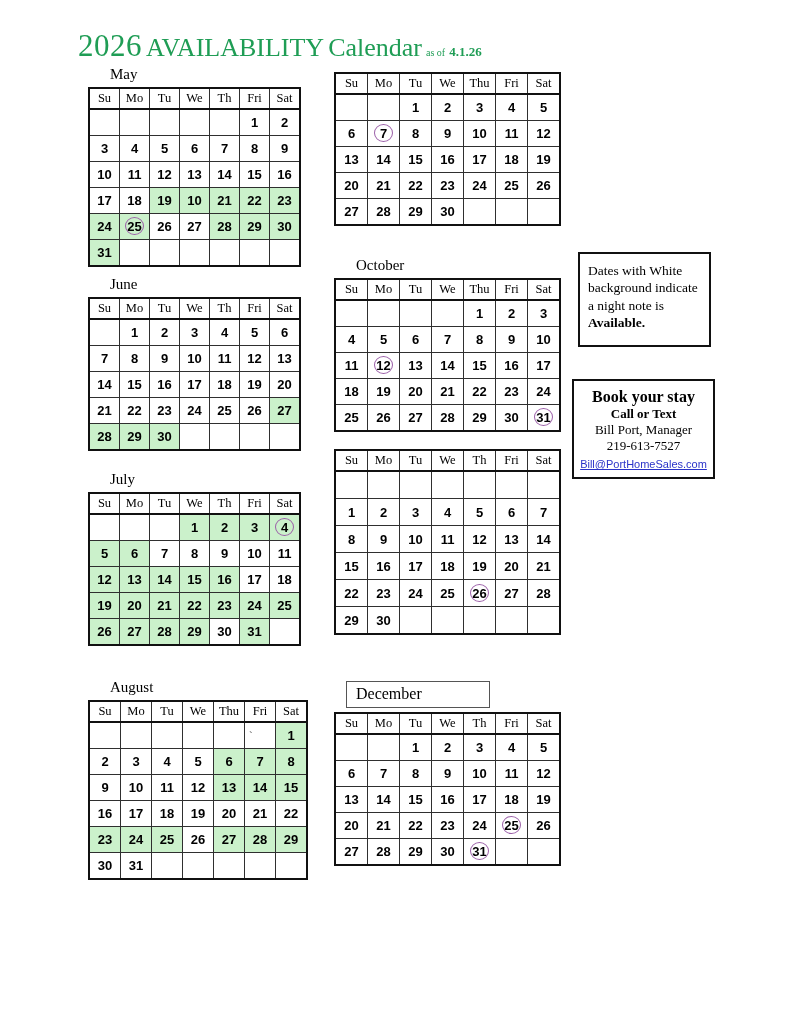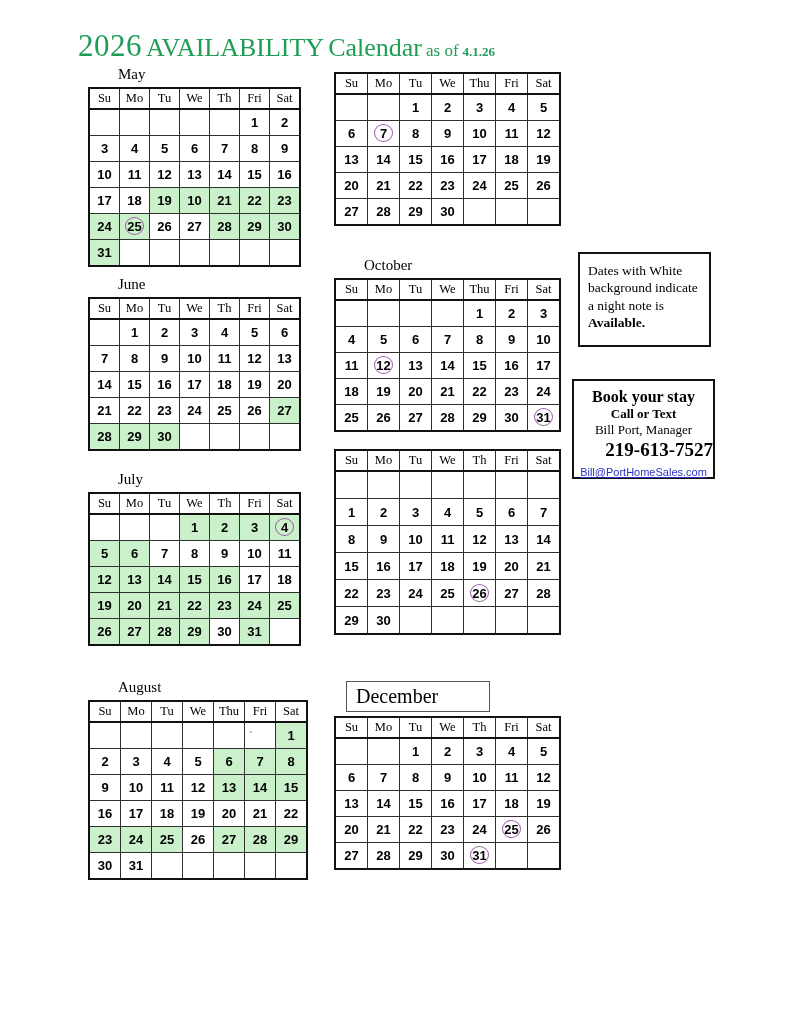--- a/index.html
+++ b/index.html
@@ -15,37 +15,37 @@
   
   .title{
     position:absolute;left:78px;top:30px;
     white-space:nowrap;
     color:#1f9d55;
     line-height:1;
   }
   .title .yr{font-size:31px;letter-spacing:.5px;}
   .title .avail{font-size:26px;}
   .title .cal{font-size:26px;}
-  .title .asof{font-size:17px;}
+  .title .asof{font-size:10px;}
   .title .date{font-size:13px;font-weight:bold;}
 
   
   .month{position:absolute;}
   .month-name{
     font-size:15px;color:#000;
-    margin:0 0 4px 30px;
+    margin:0 0 4px 22px;
     line-height:1.1;
     white-space:nowrap;
   }
   .month-name.boxed{
     border:1px solid #555;
     display:inline-block;
     margin-left:12px;
     padding:3px 9px 4px 9px;
-    font-size:20px;
+    font-size:16px;
     background:#fff;
     min-width:124px;
   }
   table.cal{
     border-collapse:collapse;
     border:2px solid #111;
     background:#fff;
     table-layout:fixed;
   }
   table.cal th,table.cal td{
@@ -119,21 +119,21 @@
   .contactbox{
     left:572px;top:379px;width:143px;height:100px;
     background:#fff;
     border:2px solid #111;
     text-align:center;
     padding-top:6px;
   }
   .contactbox .c-title{font-size:16px;font-weight:bold;line-height:1.2;}
   .contactbox .c-sub{font-size:13px;font-weight:bold;line-height:1.2;}
   .contactbox .c-name{font-size:13px;line-height:1.25;}
-  .contactbox .c-phone{font-size:19px;font-weight:bold;line-height:1.25;text-align:right;}
+  .contactbox .c-phone{font-size:13px;font-weight:normal;line-height:1.25;}
   .contactbox .c-email{
     font-family:"Liberation Sans",sans-serif;
     font-size:11px;
     color:#2a33c8;
     text-decoration:underline;
     line-height:1.3;
     display:inline-block;
   }
 </style>
 </head>

